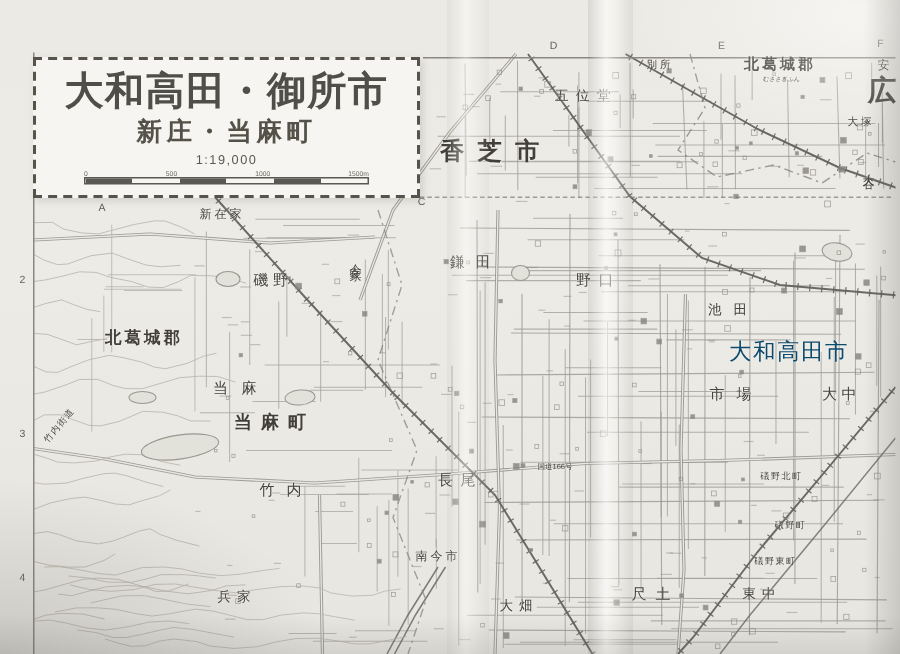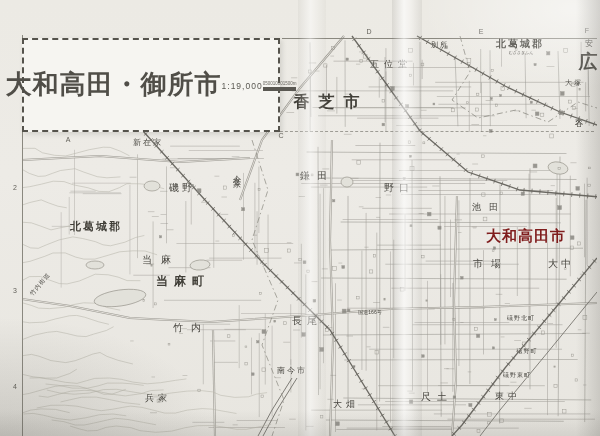--- a/index.html
+++ b/index.html
@@ -16,21 +16,21 @@
   .crease{position:absolute;top:0;height:436px;pointer-events:none;}
   .crease.c1{left:298px;width:28px;background:linear-gradient(90deg,rgba(110,108,100,.07),rgba(255,255,255,.45) 45%,rgba(255,255,255,.18) 65%,rgba(110,108,100,.05));}
   .crease.c2{left:392px;width:30px;background:linear-gradient(90deg,rgba(100,98,92,.13),rgba(255,255,255,.62) 40%,rgba(255,255,255,.3) 62%,rgba(100,98,92,.10));}
   .shadow-right{position:absolute;right:0;top:0;width:24px;height:436px;background:linear-gradient(90deg,rgba(255,255,255,0),rgba(92,90,84,.22));pointer-events:none;}
   .glow-tr{position:absolute;right:0;top:0;width:180px;height:90px;background:radial-gradient(ellipse at 85% 10%,rgba(255,255,255,.5),rgba(255,255,255,0) 70%);pointer-events:none;}
   .shadow-bl{position:absolute;left:0;bottom:0;width:220px;height:120px;background:radial-gradient(ellipse at 0% 100%,rgba(80,78,72,.20),rgba(80,78,72,0) 70%);pointer-events:none;}
   .shadow-b{position:absolute;left:0;bottom:0;width:600px;height:26px;background:linear-gradient(180deg,rgba(90,88,82,0),rgba(90,88,82,.14));pointer-events:none;}
   
   .titlebox{position:absolute;left:22px;top:38px;width:258px;height:94px;
             background:#f6f5f1;border:2px dashed #55534c;box-sizing:border-box;
-            display:flex;flex-direction:row;align-items:center;justify-content:center;
+            display:flex;flex-direction:column;align-items:center;justify-content:center;
             box-shadow:2px 2px 5px rgba(90,88,80,.18);}
   .t-main{font-size:26px;font-weight:bold;color:#504e48;letter-spacing:1px;line-height:1.05;white-space:nowrap;}
   .t-sub{font-size:17px;font-weight:bold;color:#535148;letter-spacing:3px;margin-top:1px;white-space:nowrap;}
   .t-scale{font-size:8.5px;color:#5a5852;letter-spacing:1px;margin-top:2px;}
   .sbar-wrap{width:190px;margin-top:3px;}
   .sbar-labels{display:flex;justify-content:space-between;font-size:4.5px;color:#6a6862;line-height:1;}
   .sbar{height:2.5px;border:0.5px solid #5a5852;background:repeating-linear-gradient(90deg,#5a5852 0 31px,transparent 31px 63px);}
   
   .dashline{position:absolute;left:24px;top:131px;width:570px;height:0;border-top:1.5px dashed #75736b;opacity:.65;}
   
@@ -668,21 +668,21 @@
       <div class="lbl" style="left: 521px; top: 53px; font-size: 4px;">むささぎふん</div>
       <div class="lbl" style="left: 588px; top: 61px; font-size: 19px; font-weight: bold; color: rgb(65, 63, 56);">広</div>
       <div class="lbl" style="left: 589px; top: 44px; font-size: 8px;">安</div>
       <div class="lbl" style="left: 391px; top: 64px; font-size: 9px; letter-spacing: 5px;">五位堂</div>
       <div class="lbl" style="left: 440px; top: 44px; font-size: 7px; letter-spacing: 2px;">別所</div>
       <div class="lbl" style="left: 574px; top: 82px; font-size: 7px; letter-spacing: 2px;">大塚</div>
       <div class="lbl v" style="left: 578px; top: 112px; font-size: 8px; letter-spacing: 2px;">大谷</div>
       <div class="lbl" style="left: 96px; top: 226px; font-size: 11px; letter-spacing: 2px; font-weight: bold; color: rgb(65, 63, 56);">北葛城郡</div>
       <div class="lbl" style="left: 161px; top: 260px; font-size: 10px; letter-spacing: 9px; font-family: Liberation Serif, serif;">当麻</div>
       <div class="lbl" style="left: 183px; top: 281px; font-size: 12px; letter-spacing: 6px; font-weight: bold; color: rgb(65, 63, 56);">当麻町</div>
-      <div class="lbl" style="left: 526px; top: 235px; font-size: 15px; letter-spacing: 1px; font-weight: bold; color: #7f1d1d;">大和高田市</div>
+      <div class="lbl" style="left: 526px; top: 235px; font-size: 15px; letter-spacing: 1px; font-weight: normal; color: #0c4a6e;">大和高田市</div>
       <div class="lbl" style="left: 148px; top: 143px; font-size: 8px; letter-spacing: 2px;">新在家</div>
       <div class="lbl v" style="left: 236px; top: 172px; font-size: 8px; letter-spacing: 2px;">今在家</div>
       <div class="lbl" style="left: 182px; top: 188px; font-size: 10px; letter-spacing: 3px;">磯野</div>
       <div class="lbl" style="left: 317px; top: 176px; font-size: 10px; letter-spacing: 7px;">鎌田</div>
       <div class="lbl" style="left: 399px; top: 188px; font-size: 10px; letter-spacing: 5px;">野口</div>
       <div class="lbl" style="left: 489px; top: 207px; font-size: 9px; letter-spacing: 8px;">池田</div>
       <div class="lbl" style="left: 451px; top: 264px; font-size: 10px; letter-spacing: 8px; margin-left: 40px;">市場</div>
       <div class="lbl" style="left: 561px; top: 264px; font-size: 10px; letter-spacing: 3px;">大中</div>
       <div class="lbl" style="left: 191px; top: 328px; font-size: 10px; letter-spacing: 8px;">竹内</div>
       <div class="lbl" style="left: 307px; top: 321px; font-size: 10px; letter-spacing: 5px;">長尾</div>
@@ -703,20 +703,21 @@
       <div class="edge" style="left: 369px; top: 31px;">D</div>
       <div class="edge" style="left: 481px; top: 31px;">E</div>
       <div class="edge" style="left: 587px; top: 30px;">F</div>
       <div class="edge" style="left: 15px; top: 187px;">2</div>
       <div class="edge" style="left: 15px; top: 290px;">3</div>
       <div class="edge" style="left: 15px; top: 386px;">4</div>
     </div>
 
   <div class="titlebox">
     <div class="t-main">大和高田・御所市</div>
+    <div class="t-sub">新庄・当麻町</div>
     <div class="t-scale">1:19,000</div>
     <div class="sbar-wrap">
       <div class="sbar-labels" id="sbar-labels">
           <span>0</span>
           <span>500</span>
           <span>1000</span>
           <span>1500m</span>
         </div>
       <div class="sbar"></div>
     </div>

